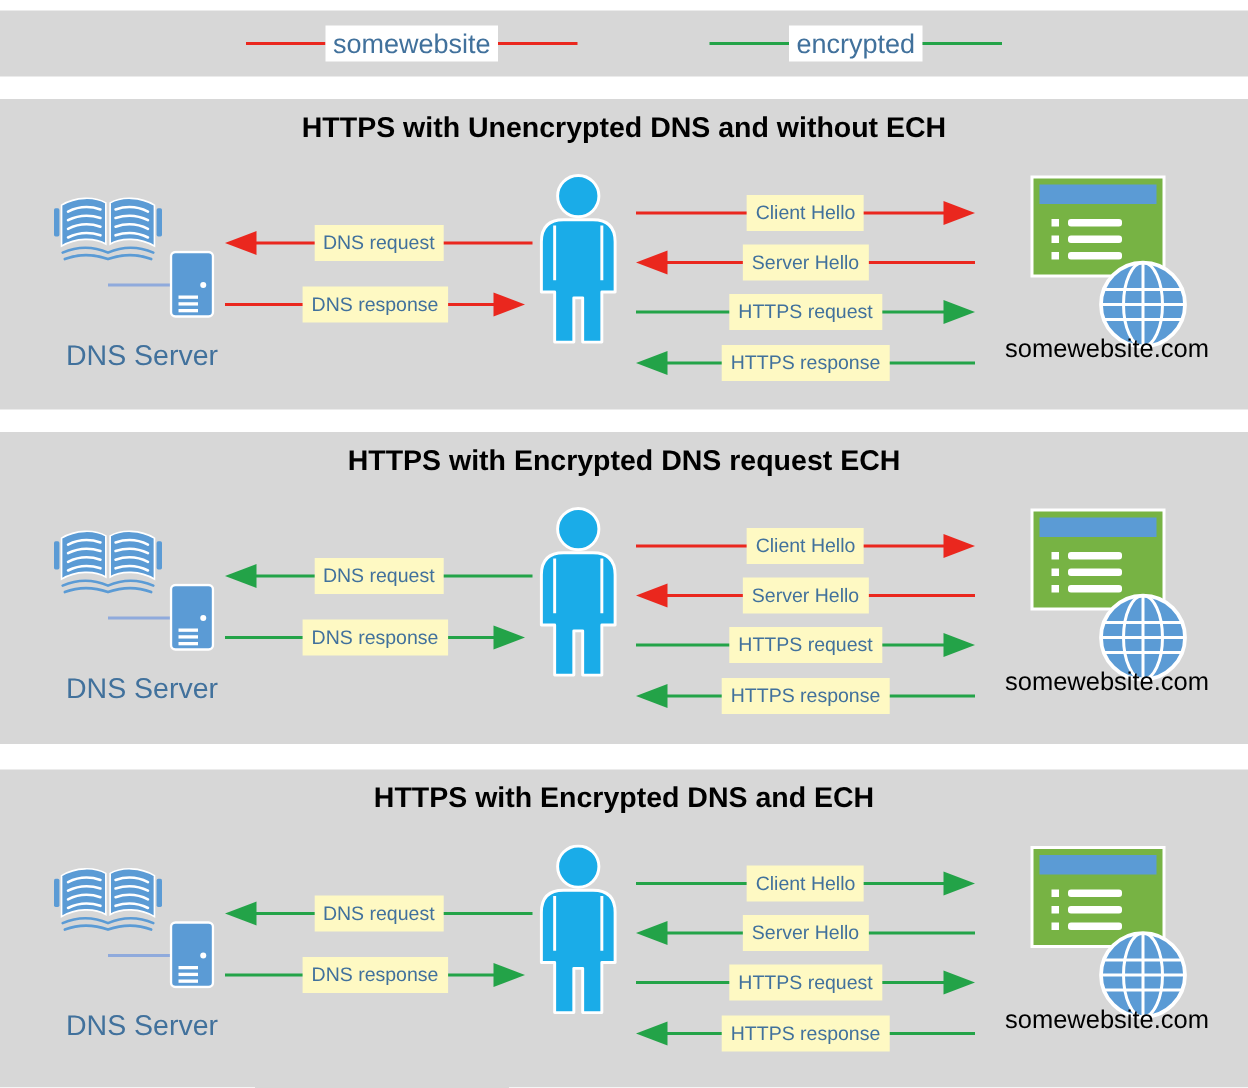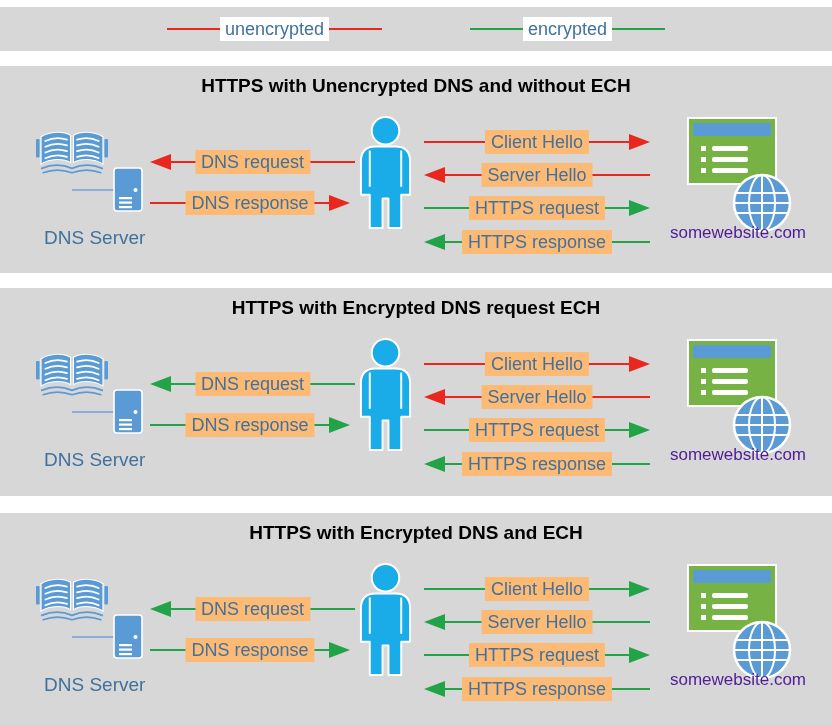--- a/index.html
+++ b/index.html
@@ -33,36 +33,36 @@
   .book-svg{position:absolute;left:36px;top:55px;width:72px;height:66px;}
   .server-svg{position:absolute;left:113px;top:101px;width:30px;height:45px;}
   .connector{position:absolute;left:72px;top:123px;width:42px;height:2px;background:#8faadc;}
   .person-svg{position:absolute;left:351px;top:50px;width:69px;height:116px;}
   .site-svg{position:absolute;left:686px;top:50px;width:112px;height:118px;}
   .dns-server-label{
     position:absolute;left:44px;top:161px;font-size:19px;color:#41719c;white-space:nowrap;
   }
   .website-label{
     position:absolute;left:660px;top:157px;width:156px;text-align:center;
-    font-size:17px;color:#4c1d95;white-space:nowrap;
+    font-size:17px;color:#000000;white-space:nowrap;
   }
   
   .msg{position:absolute;height:26px;}
   .msg[data-color="red"]{color:#ea271e;}
   .msg[data-color="green"]{color:#23a348;}
   .msg-line{position:absolute;top:50%;margin-top:-1px;height:2px;left:0;right:0;background:currentColor;}
   .msg[data-dir="left"] .msg-line{left:19px;}
   .msg[data-dir="right"] .msg-line{right:19px;}
   .msg-head{position:absolute;top:50%;margin-top:-8px;width:0;height:0;
     border-top:8px solid transparent;border-bottom:8px solid transparent;}
   .msg[data-dir="left"] .msg-head{left:0;border-right:21px solid currentColor;}
   .msg[data-dir="right"] .msg-head{right:0;border-left:21px solid currentColor;}
   .msg-label{
     position:absolute;left:50%;top:50%;transform:translate(-50%,-50%);
-    background:#fdba74;color:#41719c;font-size:18px;line-height:24px;
+    background:#fef9c3;color:#41719c;font-size:13px;line-height:24px;
     padding:0 6px;white-space:nowrap;
   }
   .m-dnsreq{left:150px;top:83px;width:205px;}
   .m-dnsres{left:150px;top:124px;width:200px;}
   .m-client{left:424px;top:63px;width:226px;}
   .m-server{left:424px;top:96px;width:226px;}
   .m-httpsreq{left:424px;top:129px;width:226px;text-decoration:underline;}
   .m-httpsres{left:424px;top:163px;width:226px;}
 </style>
 </head>
@@ -124,21 +124,21 @@
         <line x1="76" y1="57" x2="76" y2="117"></line>
         <ellipse cx="76" cy="87" rx="13" ry="28"></ellipse>
       </g>
     </g>
   </defs>
 </svg>
 
 <div class="legend">
   <div class="legend-item" data-color="red">
     <span class="legend-line"></span>
-    <span class="legend-label">unencrypted</span>
+    <span class="legend-label">somewebsite</span>
     <span class="legend-line"></span>
   </div>
   <div class="legend-item" data-color="green">
     <span class="legend-line"></span>
     <span class="legend-label">encrypted</span>
     <span class="legend-line"></span>
   </div>
 </div>
 
 <section class="panel p1">

